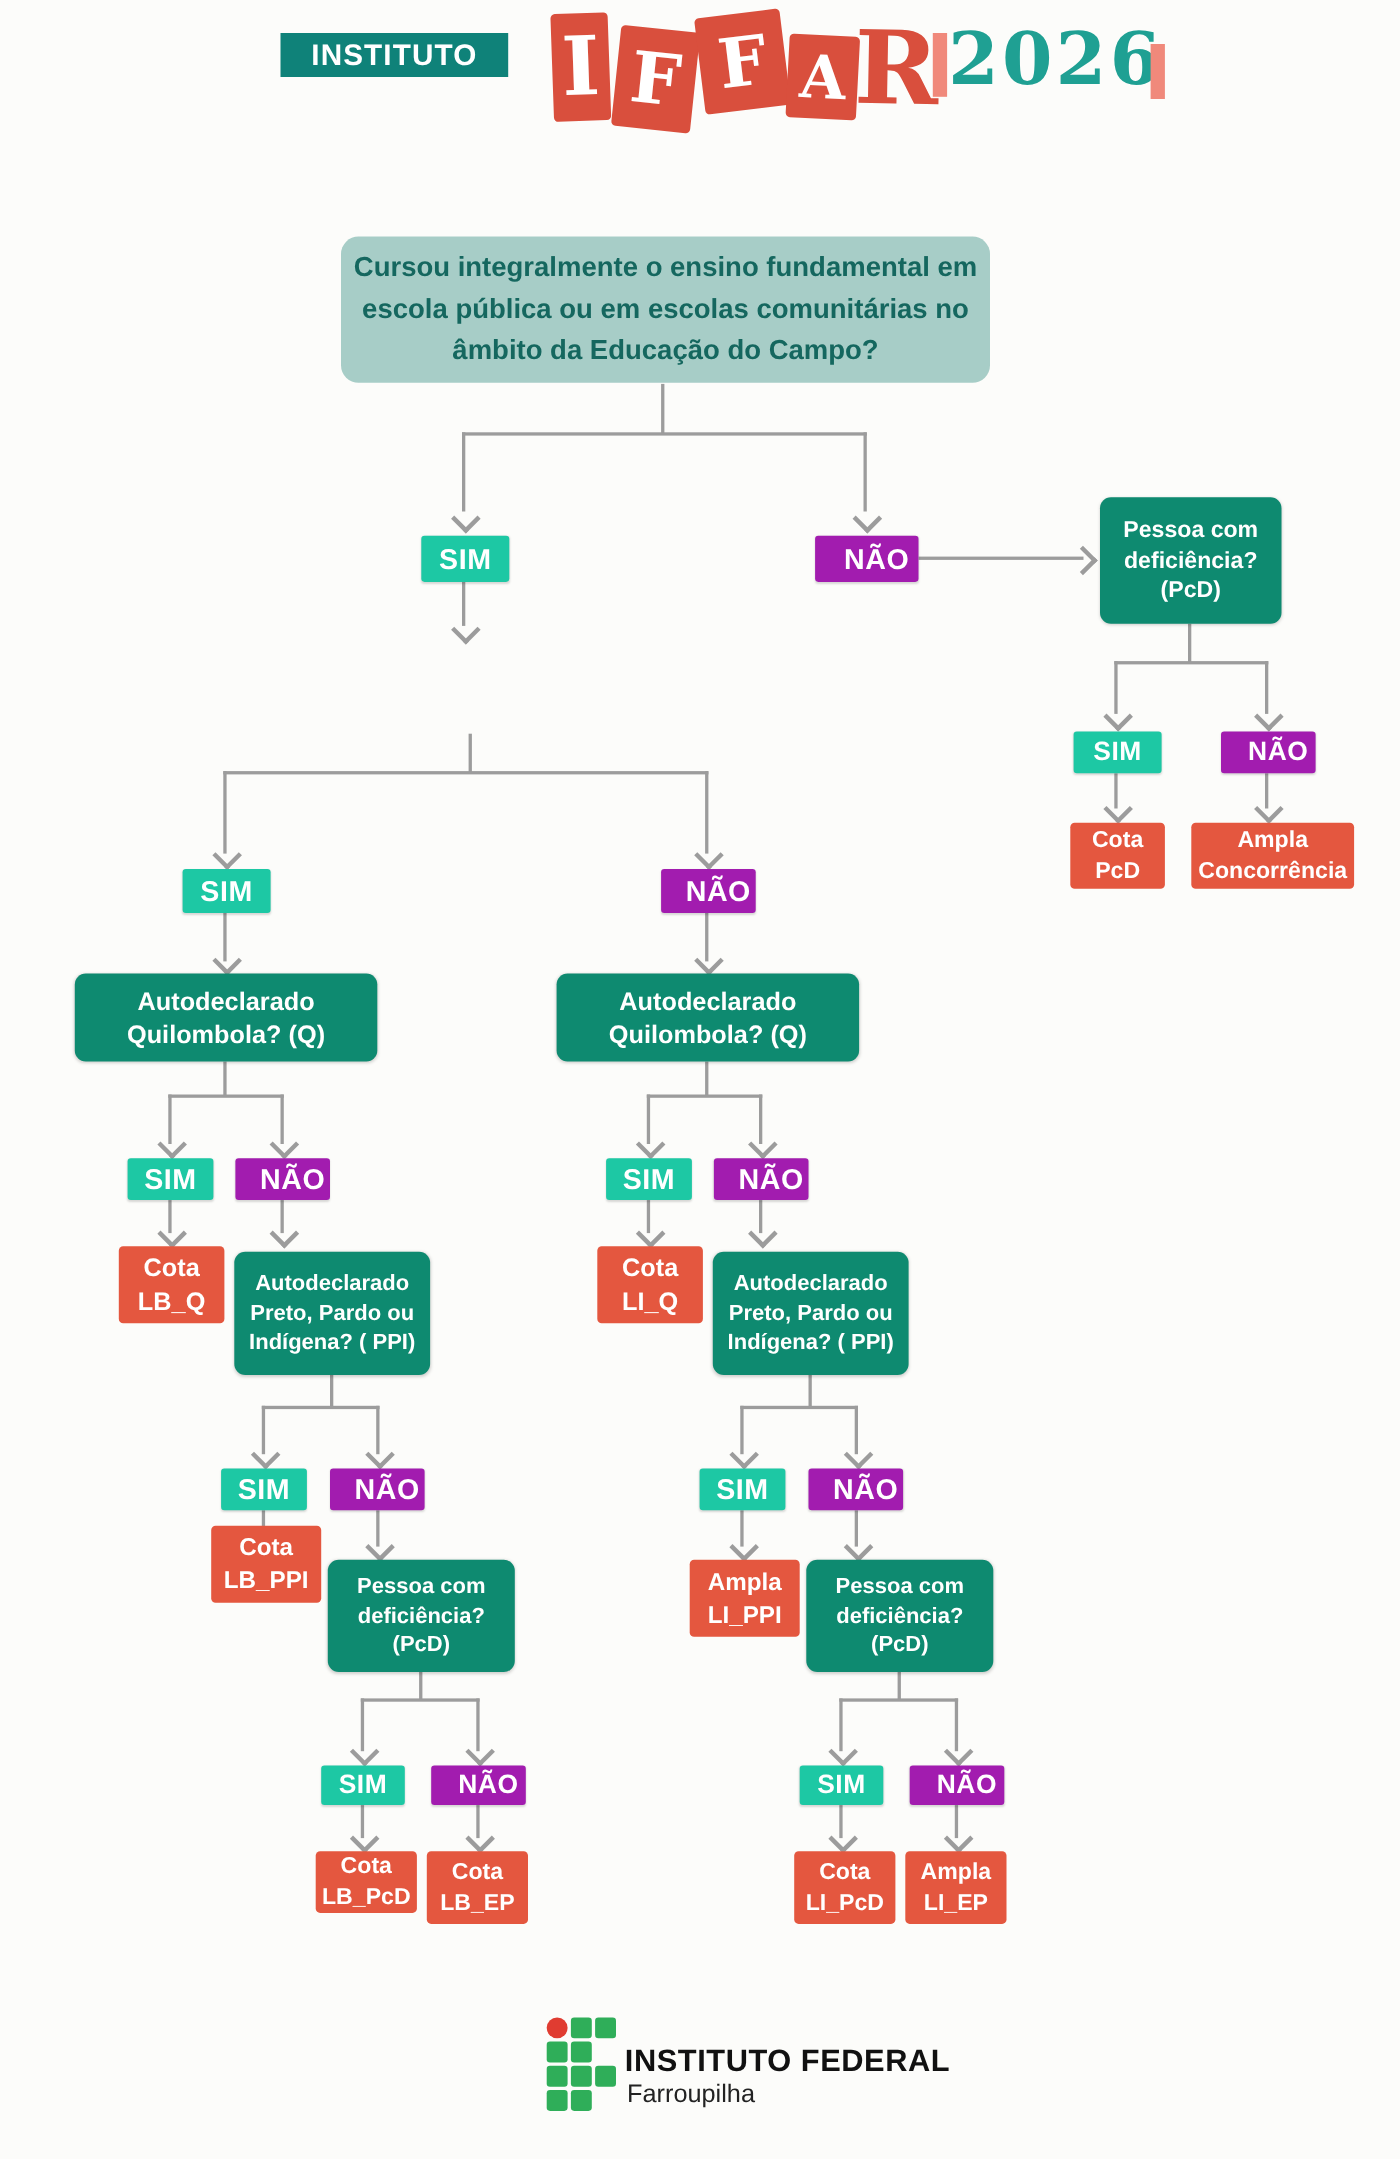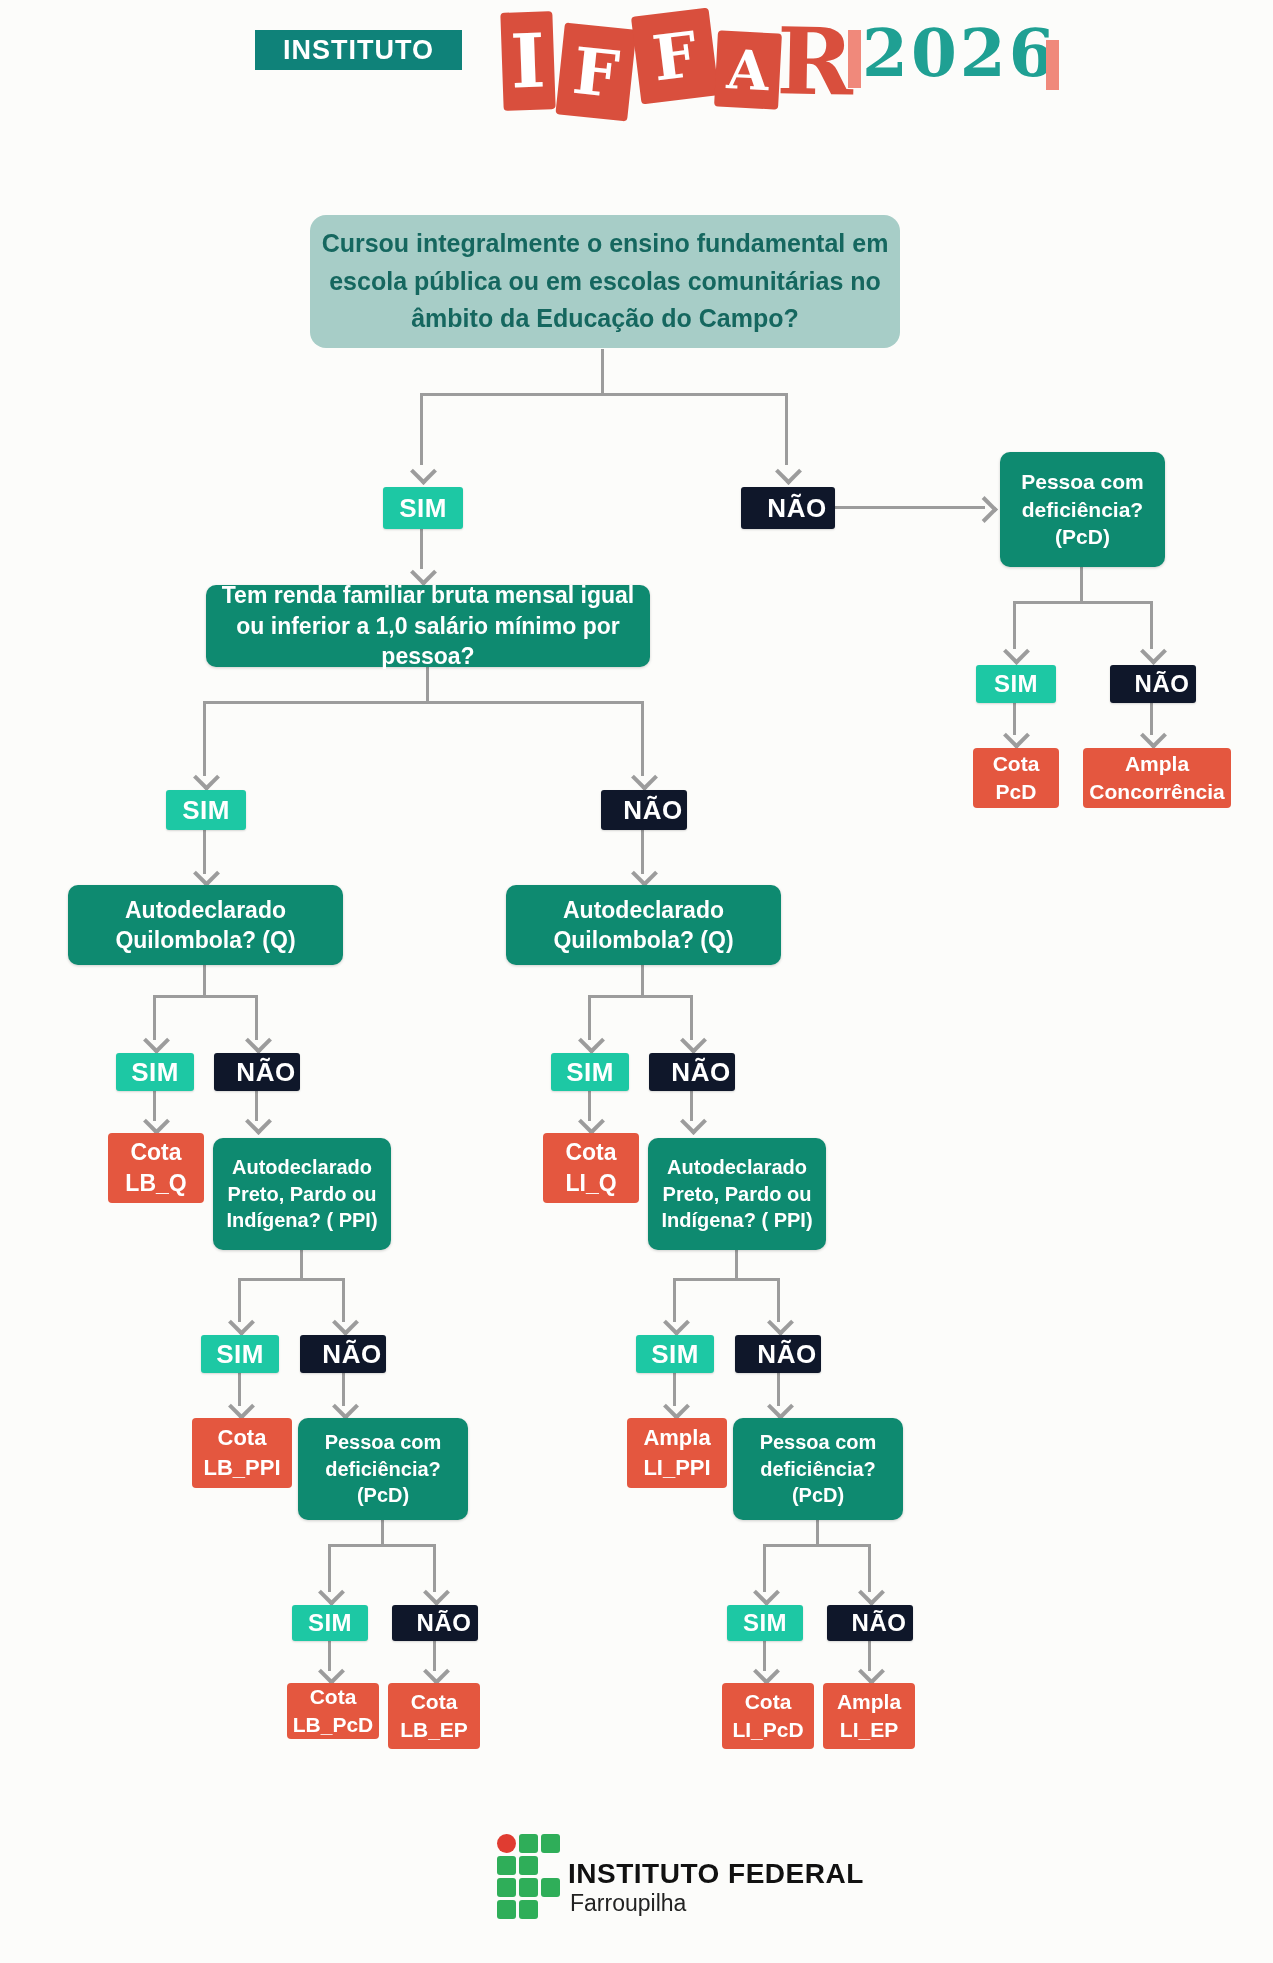--- a/index.html
+++ b/index.html
@@ -6,21 +6,21 @@
   .stage{position:relative;width:1273px;height:1963px;background:#fcfcfa;
          font-family:"Liberation Sans",sans-serif;overflow:hidden;}
   
   .node{position:absolute;display:flex;align-items:center;justify-content:center;
         text-align:center;font-weight:700;color:#fff;box-sizing:border-box;
         padding:9px 10px;line-height:1.32;}
   .green{background:#0e8a70;border-radius:10px;box-shadow:0 1px 3px rgba(0,0,0,.18);font-size:22px;}
   .sage{background:#a7cdc7;color:#15675f;border-radius:16px;font-size:25px;line-height:1.5;}
   .badge{border-radius:3px;font-size:26px;letter-spacing:.5px;box-shadow:0 1px 2px rgba(0,0,0,.15);padding:2px 6px;}
   .sim{background:#1dc8a4;}
-  .nao{background:#0f172a;padding-left:24px;}
+  .nao{background:#a21caf;padding-left:24px;}
   .red{background:#e4573f;border-radius:4px;font-size:22px;line-height:1.35;padding:4px 20px;}
   
   .vline,.hline{position:absolute;background:#9c9c9c;}
   .vline{width:3px;}.hline{height:3px;}
   .chev{position:absolute;width:15px;height:15px;border-right:4px solid #9c9c9c;border-bottom:4px solid #9c9c9c;}
   .chev.d{transform:rotate(45deg);}
   .chev.r{transform:rotate(-45deg);}
   
   .ingresso{position:absolute;left:255px;top:30px;width:207px;height:40px;background:#0f8279;
             color:#fff;font-weight:700;font-size:27px;display:flex;align-items:center;
@@ -149,21 +149,20 @@
       <div class="chev d" style="left: 862px; top: 1662px;"></div>
     </div>
 
   <div class="node sage" style="left:310px;top:215px;width:590px;height:133px;">Cursou integralmente o ensino fundamental em escola pública ou em escolas comunitárias no âmbito da Educação do Campo?</div>
 
   <div class="node badge sim" style="left:383px;top:487px;width:80px;height:42px;">SIM</div>
   <div class="node badge nao" style="left:741px;top:487px;width:94px;height:42px;">NÃO</div>
 
   <div class="node green" style="left:1000px;top:452px;width:165px;height:115px;font-size:21px;">Pessoa com deficiência? (PcD)</div>
 
-  <div class="node green" style="left:206px;top:585px;width:444px;height:82px;font-size:23px;">Tem renda familiar bruta mensal igual ou inferior a 1,0 salário mínimo por pessoa?</div>
 
   <div class="node badge sim" style="left:976px;top:665px;width:80px;height:38px;font-size:24px;">SIM</div>
   <div class="node badge nao" style="left:1110px;top:665px;width:86px;height:38px;font-size:24px;">NÃO</div>
 
   <div class="node red" style="left:973px;top:748px;width:86px;height:60px;font-size:21px;">Cota PcD</div>
   <div class="node red" style="left:1083px;top:748px;width:148px;height:60px;font-size:21px;">Ampla Concorrência</div>
 
   <div class="node badge sim" style="left:166px;top:790px;width:80px;height:40px;">SIM</div>
   <div class="node badge nao" style="left:601px;top:790px;width:86px;height:40px;">NÃO</div>
 
@@ -178,21 +177,21 @@
   <div class="node red" style="left:108px;top:1133px;width:96px;height:70px;font-size:23px;">Cota LB_Q</div>
   <div class="node green" style="left:213px;top:1138px;width:178px;height:112px;font-size:20px;">Autodeclarado Preto, Pardo ou Indígena? ( PPI)</div>
   <div class="node red" style="left:543px;top:1133px;width:96px;height:70px;font-size:23px;">Cota LI_Q</div>
   <div class="node green" style="left:648px;top:1138px;width:178px;height:112px;font-size:20px;">Autodeclarado Preto, Pardo ou Indígena? ( PPI)</div>
 
   <div class="node badge sim" style="left:201px;top:1335px;width:78px;height:38px;">SIM</div>
   <div class="node badge nao" style="left:300px;top:1335px;width:86px;height:38px;">NÃO</div>
   <div class="node badge sim" style="left:636px;top:1335px;width:78px;height:38px;">SIM</div>
   <div class="node badge nao" style="left:735px;top:1335px;width:86px;height:38px;">NÃO</div>
 
-  <div class="node red" style="left:192px;top:1418px;width:100px;height:70px;">Cota LB_PPI</div>
+  <div class="node red" style="left:192px;top:1387px;width:100px;height:70px;">Cota LB_PPI</div>
   <div class="node green" style="left:298px;top:1418px;width:170px;height:102px;font-size:20px;">Pessoa com deficiência? (PcD)</div>
   <div class="node red" style="left:627px;top:1418px;width:100px;height:70px;">Ampla LI_PPI</div>
   <div class="node green" style="left:733px;top:1418px;width:170px;height:102px;font-size:20px;">Pessoa com deficiência? (PcD)</div>
 
   <div class="node badge sim" style="left:292px;top:1605px;width:76px;height:36px;font-size:24px;">SIM</div>
   <div class="node badge nao" style="left:392px;top:1605px;width:86px;height:36px;font-size:24px;">NÃO</div>
   <div class="node badge sim" style="left:727px;top:1605px;width:76px;height:36px;font-size:24px;">SIM</div>
   <div class="node badge nao" style="left:827px;top:1605px;width:86px;height:36px;font-size:24px;">NÃO</div>
 
   <div class="node red" style="left:287px;top:1683px;width:92px;height:56px;font-size:21px;">Cota LB_PcD</div>

